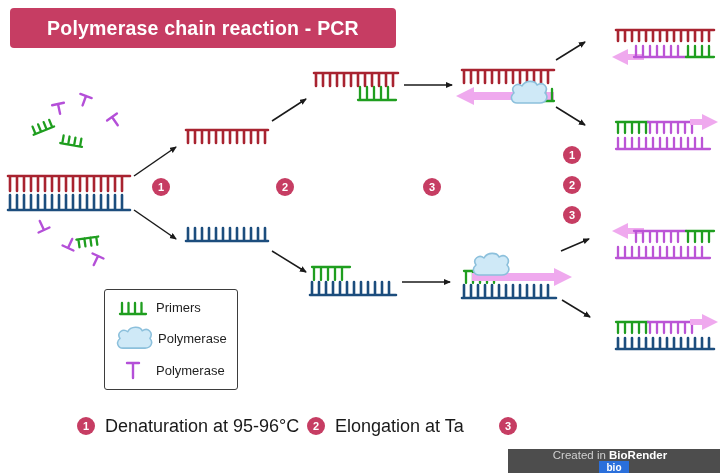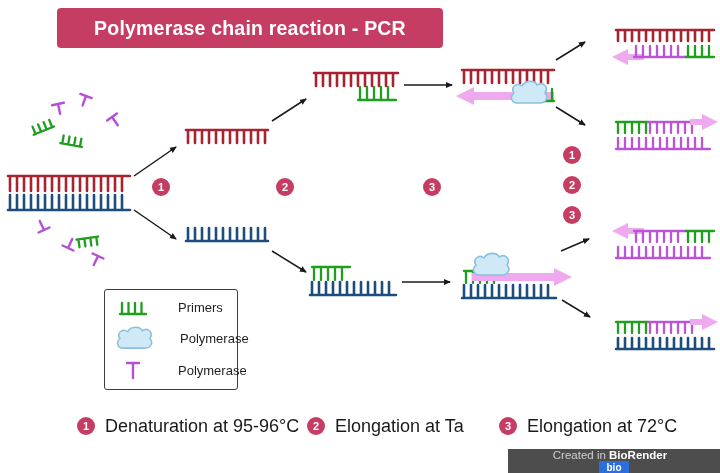--- a/index.html
+++ b/index.html
@@ -4,21 +4,21 @@
 <style>
   html,body{margin:0;padding:0;background:#ffffff;}
   .stage{
     position:relative;width:720px;height:473px;overflow:hidden;background:#ffffff;
     font-family:"Liberation Sans", sans-serif;
   }
   .banner{
     position:absolute;left:10px;top:8px;width:386px;height:40px;
     background:var(--banner,#c63d63);border-radius:4px;
     display:flex;align-items:center;justify-content:center;
-    color:#ffffff;font-size:19.5px;font-weight:bold;letter-spacing:.2px;margin-left:47px;
+    color:#ffffff;font-size:19.5px;font-weight:bold;letter-spacing:.2px;
   }
   svg.diagram{position:absolute;left:0;top:0;}
   .comb{fill:none;stroke-width:2.6;stroke-linecap:round;}
   .thin{stroke-width:2.3;}
   .red{stroke:var(--strand-red,#a82330);}
   .blue{stroke:var(--strand-blue,#1c4d7d);}
   .green{stroke:var(--primer-green,#1f9e1f);}
   .magenta{stroke:var(--new-strand-magenta,#bb54d6);}
   .nuc{fill:none;stroke:var(--nucleotide-magenta,#b44fd8);stroke-width:2.4;stroke-linecap:round;}
   .pinkarrow{fill:var(--new-strand-pink,#efa9ee);}
@@ -28,21 +28,21 @@
     position:absolute;width:18px;height:18px;border-radius:50%;
     background:var(--badge,#c63d63);color:#fff;font-size:11px;font-weight:bold;
     display:flex;align-items:center;justify-content:center;line-height:1;
   }
   .legend-box{
     position:absolute;left:104px;top:289px;width:134px;height:101px;
     background:#fff;border:1.5px solid #3d3d3d;border-radius:3px;
     box-sizing:border-box;display:flex;flex-direction:column;justify-content:space-around;
     padding:4px 10px;
   }
-  .legend-row{display:flex;align-items:center;gap:27px;}
+  .legend-row{display:flex;align-items:center;gap:5px;}
   .legend-row .ic{flex:0 0 36px;display:flex;justify-content:center;}
   .legend-row .lab{font-size:13px;color:#1f1f1f;}
   .step-row{position:absolute;top:417px;display:flex;align-items:center;gap:10px;height:18px;}
   .step-row .badge{position:static;flex:0 0 18px;}
   .step-row .lab{font-size:18px;color:#1a1a1a;white-space:nowrap;}
   .credit-bar{
     position:absolute;right:0;bottom:0;height:24px;width:212px;
     background:var(--credit-bar-bg,#4d4d4d);display:flex;align-items:center;justify-content:center;flex-direction:column;
   }
   .credit-text{font-size:11.5px;color:#cfcfcf;margin-right:8px;}
@@ -230,21 +230,20 @@
   <div class="step-row" style="left:307px">
     <span class="badge">
         <span>2</span>
       </span>
     <span class="lab">Elongation at Ta</span>
   </div>
   <div class="step-row" style="left:499px">
     <span class="badge">
         <span>3</span>
       </span>
-    <span class="lab">Elongation at 72°C</span>
   </div>
 
   <div class="credit-bar">
     <span class="credit-text">
       <span>Created in</span> <b>BioRender</b>
     </span>
     <span class="credit-logo">
       <span>bio</span>
     </span>
   </div>

